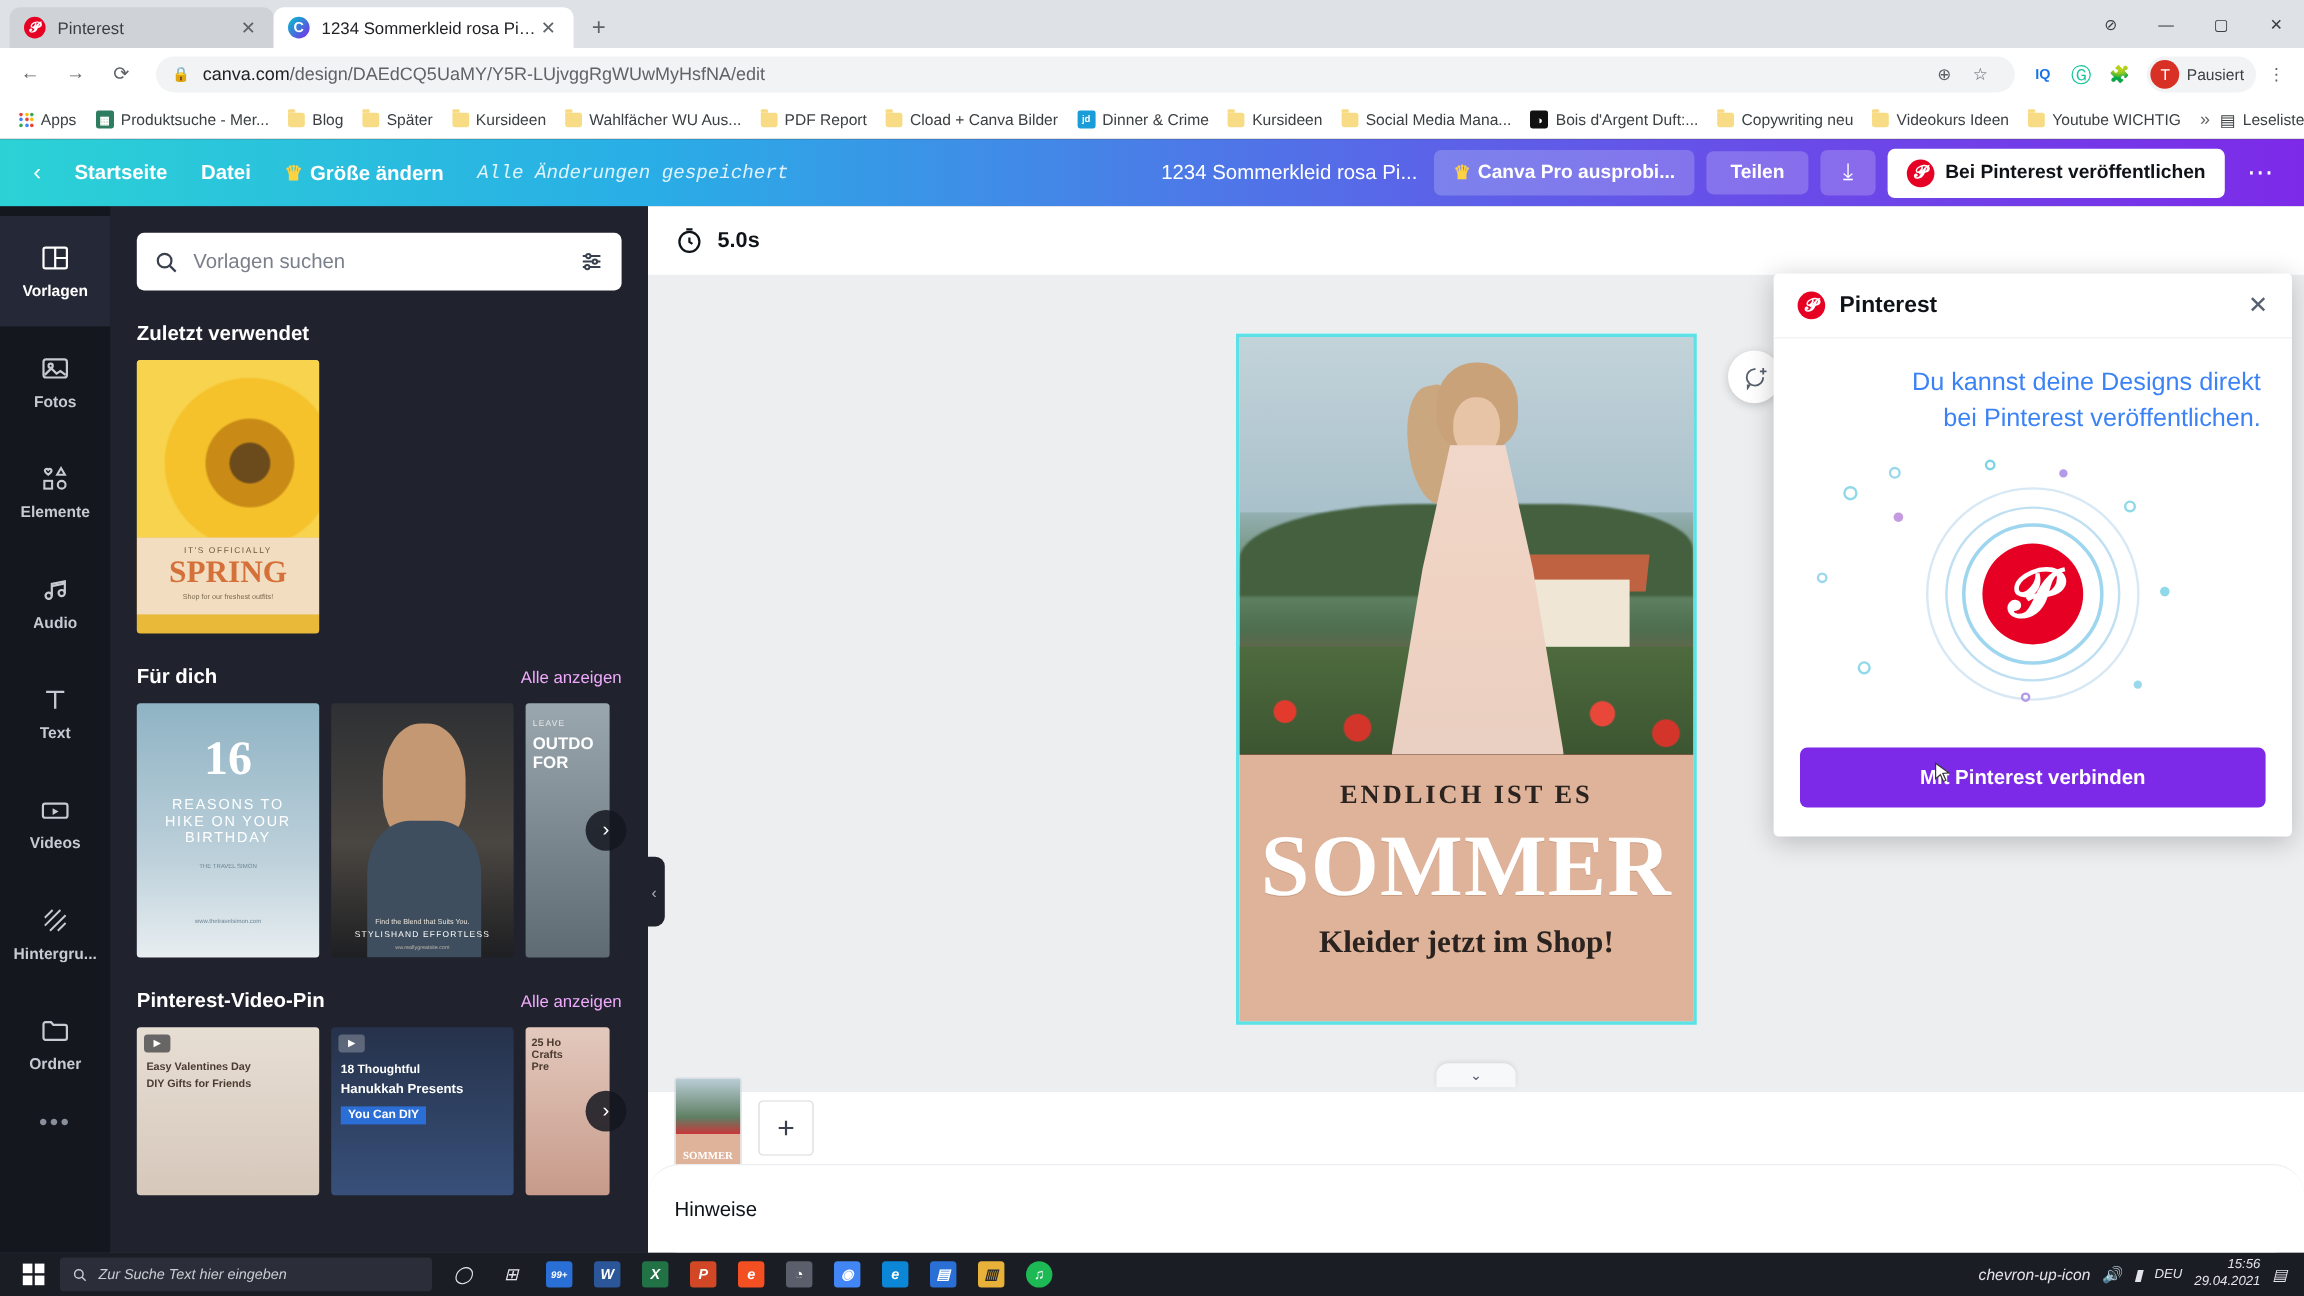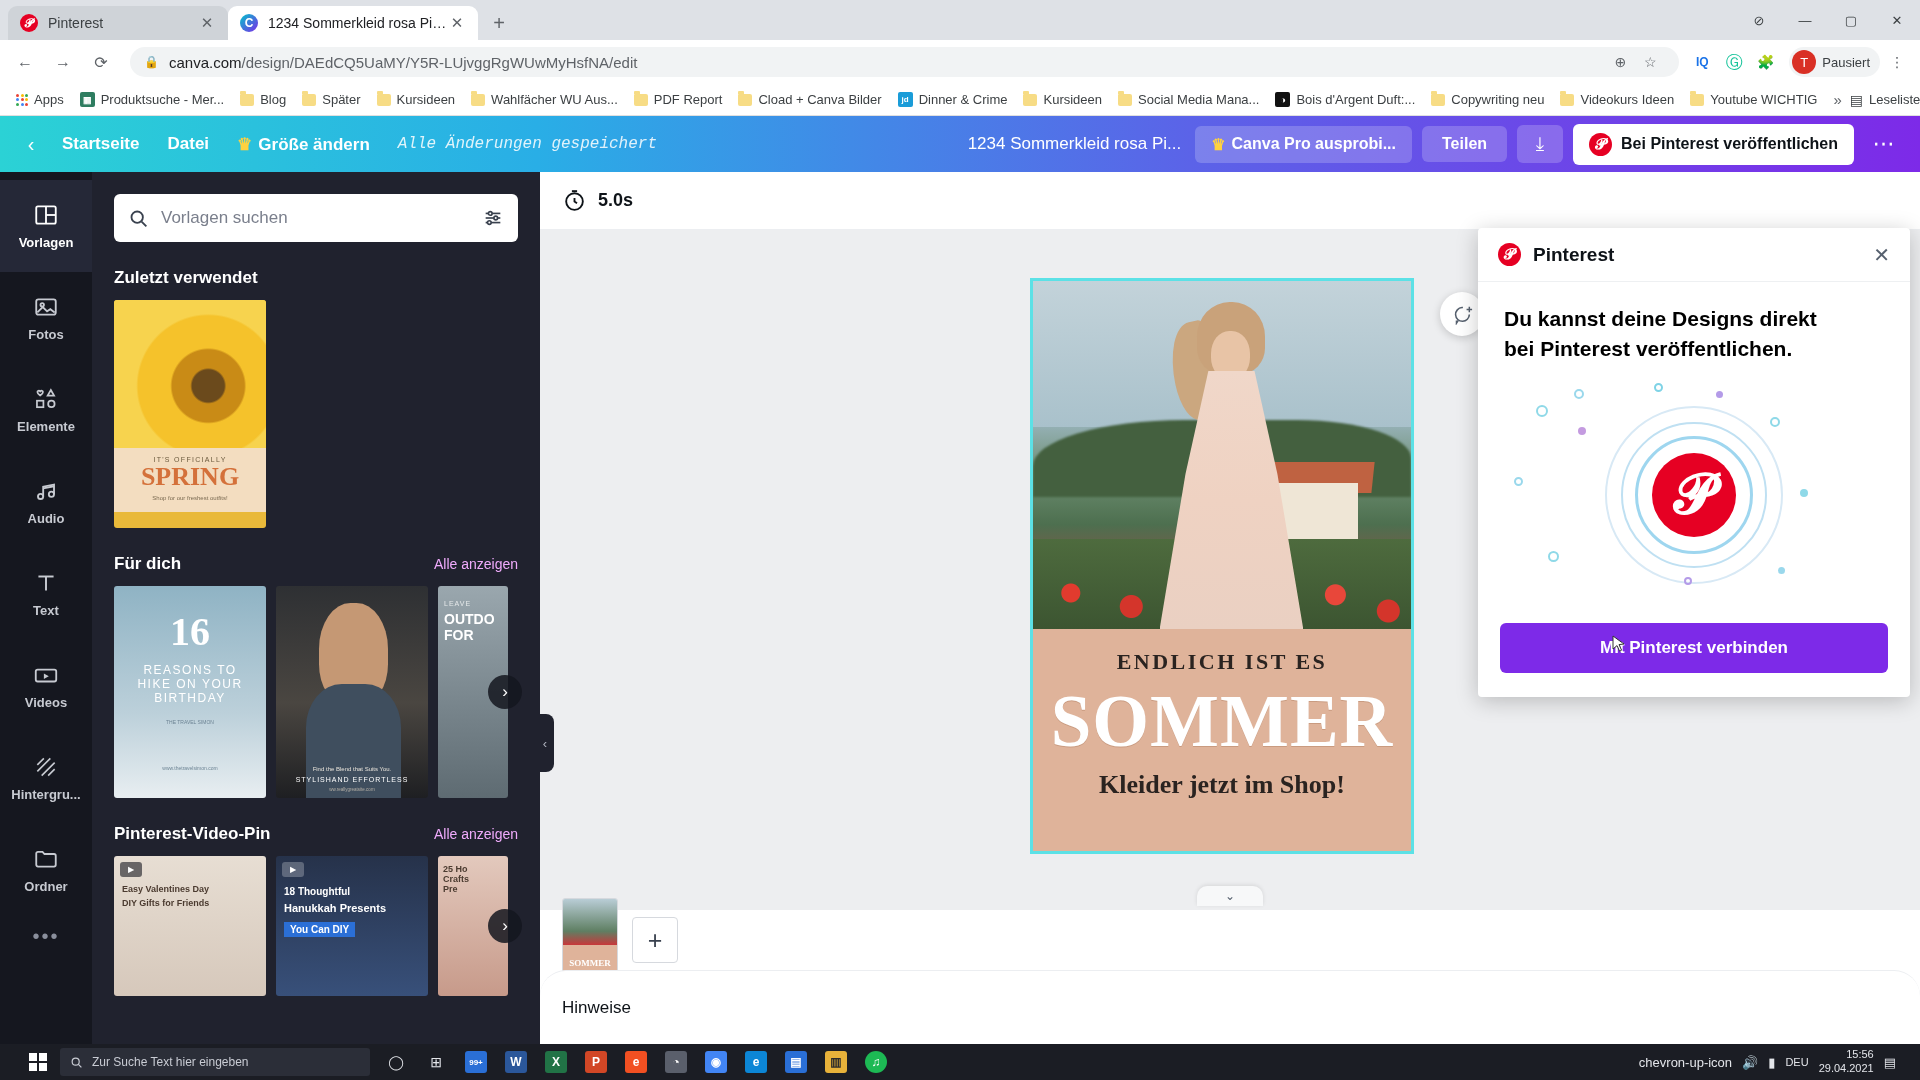--- a/index.html
+++ b/index.html
@@ -128,33 +128,33 @@
   .slider .knob { position:absolute; left:8px; top:-5px; width:14px; height:14px; border-radius:50%; background:#39414e; }
   .slider .dot { position:absolute; left:-14px; top:-2px; width:8px; height:8px; border-radius:50%; background:#39414e; }
   .zval { font-size:16px; color:#0e1318; min-width:52px; }
   .sb-ic { width:34px; height:34px; display:flex; align-items:center; justify-content:center; color:#39414e; font-size:17px; }
 
   
   .pinpop { position:absolute; right:10px; top:56px; width:432px; background:#fff; box-shadow:0 4px 22px rgba(0,0,0,.22); border-radius:4px; z-index:40; }
   .pp-head { height:54px; display:flex; align-items:center; padding:0 20px; gap:12px; border-bottom:1px solid #eef0f2; }
   .pp-brand { font-size:19px; font-weight:bold; color:#0e1318; }
   .pp-x { margin-left:auto; color:#56606e; font-size:20px; }
-  .pp-title { font-size:21px; font-weight:bold; color:#000000; text-align:left; line-height:1.45; padding:22px 26px 6px; }
+  .pp-title { font-size:21px; font-weight:normal; color:#3b82f6; text-align:right; line-height:1.45; padding:22px 26px 6px; }
   .pp-art { height:248px; position:relative; display:flex; align-items:center; justify-content:center; }
   .ring { position:absolute; border-radius:50%; }
   .r1 { width:178px; height:178px; border:2px solid #d8e9f5; }
   .r2 { width:146px; height:146px; border:2px solid #bfe0f2; }
   .r3 { width:118px; height:118px; border:3px solid #9ed6ef; }
   .pin-big { width:84px; height:84px; border-radius:50%; background:#e60023; color:#fff; display:flex; align-items:center; justify-content:center; font-size:56px; font-family:"Liberation Serif",serif; font-weight:bold; z-index:2; }
   .conf { position:absolute; border-radius:50%; }
   .pp-cta { margin:4px 22px 24px; height:50px; background:#7d2ae8; color:#fff; border-radius:6px; display:flex; align-items:center; justify-content:center; font-size:17px; font-weight:bold; position:relative; }
   .cursor { position:absolute; left:112px; top:12px; width:14px; height:20px; }
 
   
-  .taskbar { position:absolute; left:0; bottom:0; width:1920px; height:36px; background:#1b1d24; display:flex; align-items:center; padding:0 16px; z-index:60; }
+  .taskbar { position:absolute; left:0; bottom:0; width:1920px; height:36px; background:#1b1d24; display:flex; align-items:center; padding:0 6px; z-index:60;font-style:italic; }
   .tb-start { width:44px; height:36px; display:flex; align-items:center; justify-content:center; }
   .tb-win { display:grid; grid-template-columns:repeat(2,8px); grid-template-rows:repeat(2,8px); gap:2px; }
   .tb-win i { background:#fff; display:block; }
   .tb-search { width:310px; height:28px; background:#2b2e38; border-radius:3px; display:flex; align-items:center; gap:9px; padding:0 10px; color:#c9ccd4; font-size:12px; margin-right:6px; }
   .tb-ic { width:40px; height:36px; display:flex; align-items:center; justify-content:center; color:#e3e5ea; font-size:14px; position:relative; }
   .tb-app { width:40px; height:36px; display:flex; align-items:center; justify-content:center; position:relative; }
   .app-sq { width:22px; height:22px; border-radius:3px; display:flex; align-items:center; justify-content:center; color:#fff; font-size:12px; font-weight:bold; }
   .tb-right { margin-left:auto; display:flex; align-items:center; gap:10px; padding-right:8px; color:#e3e5ea; font-size:11px; }
   .tb-clock { text-align:right; line-height:1.25; font-size:11px; }
 </style>

